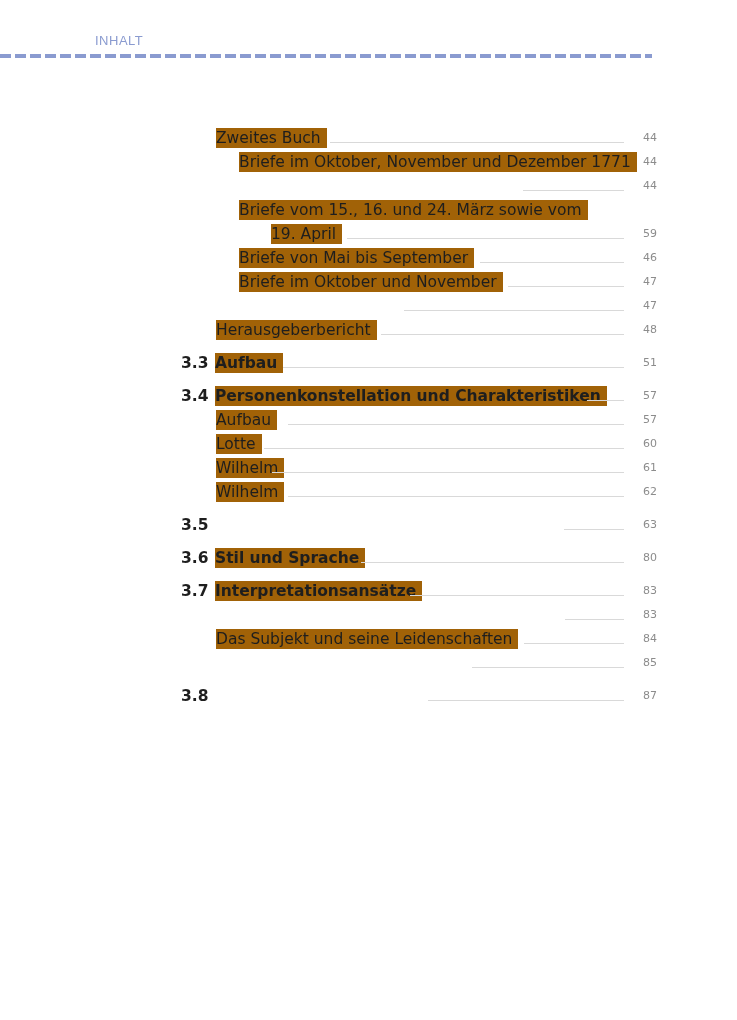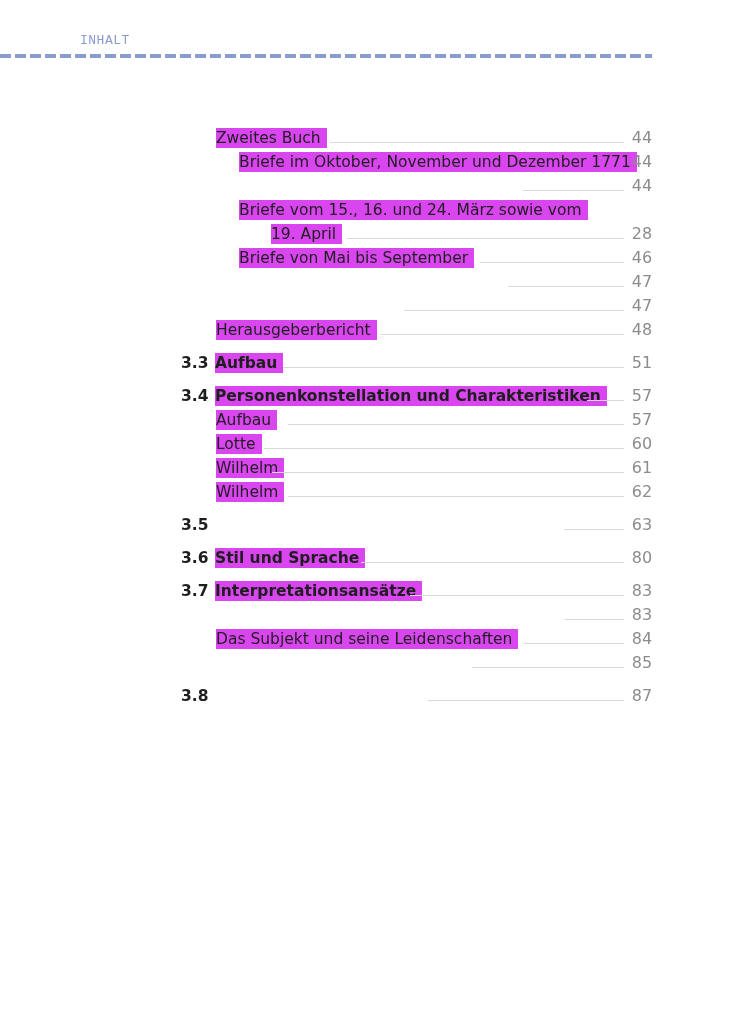--- a/index.html
+++ b/index.html
@@ -1,26 +1,26 @@
 <!DOCTYPE html>
 <html><head>
   <meta charset="utf-8">
   <style>
     html, body { margin: 0; padding: 0; background: #ffffff; }
     body { width: 737px; height: 1020px; position: relative; overflow: hidden;
            font-family: "DejaVu Sans", "Liberation Sans", sans-serif; color: #1e1e1e; }
-    .header-label { position: absolute; left: 80px; top: 33px; font-size: 13px; letter-spacing: 0.5px;
-                    color: #8a9bd0; font-family: Liberation Mono, monospace; }
+    .header-label { position: absolute; left: 95px; top: 33px; font-size: 13px; letter-spacing: 0.5px;
+                    color: #8a9bd0; font-family: Liberation Sans, sans-serif; }
     .header-rule { position: absolute; left: 0; top: 54px; width: 652px; height: 4px;
                    background-image: repeating-linear-gradient(to right, #8a9bd0 0px, #8a9bd0 11px, transparent 11px, transparent 15px); }
     .toc { position: absolute; left: 0; top: 0; width: 737px; }
     .row { position: absolute; left: 0; width: 737px; height: 24px; display: block; }
-    .row .text { position: absolute; white-space: nowrap; font-size: 15.5px; line-height: 20px; background: #d946ef; padding-right: 6px; }
+    .row .text { position: absolute; white-space: nowrap; font-size: 15.5px; line-height: 20px; background: #a16207; padding-right: 6px; }
     .row .leader { position: absolute; right: 113px; height: 1px; background: #d9d9d9; }
-    .row .num { position: absolute; right: 80px; width: 30px; text-align: center; font-size: 16px; color: #8c8c8c; line-height: 20px; }
+    .row .num { position: absolute; right: 80px; width: 30px; text-align: right; font-size: 11px; color: #8c8c8c; line-height: 20px; }
     .row.major .text { font-weight: bold; font-size: 15.5px; }
     .row.major .secno { position: absolute; left: 181px; font-weight: bold; font-size: 15.5px; line-height: 20px; }
   </style>
 </head>
 <body>
 
 <div class="header-label">INHALT</div>
 <div class="header-rule"></div>
 
 <div class="toc">
@@ -37,28 +37,29 @@
   <div class="row" style="top:176px">
     <span class="leader" style="left:523px; top:14px"></span>
     <span class="num">44</span>
   </div>
   <div class="row" style="top:200px">
     <span class="text" style="left:239px">Briefe vom 15., 16. und 24. März sowie vom</span>
   </div>
   <div class="row" style="top:224px">
     <span class="text" style="left:271px">19. April</span>
     <span class="leader" style="left:347px; top:14px"></span>
-    <span class="num">28</span>
+    <span class="num">59</span>
   </div>
   <div class="row" style="top:248px">
     <span class="text" style="left:239px">Briefe von Mai bis September</span>
     <span class="leader" style="left:480px; top:14px"></span>
     <span class="num">46</span>
   </div>
   <div class="row" style="top:272px">
+    <span class="text" style="left:239px">Briefe im Oktober und November</span>
     <span class="leader" style="left:508px; top:14px"></span>
     <span class="num">47</span>
   </div>
   <div class="row" style="top:296px">
     <span class="leader" style="left:404px; top:14px"></span>
     <span class="num">47</span>
   </div>
   <div class="row" style="top:320px">
     <span class="text" style="left:216px">Herausgeberbericht</span>
     <span class="leader" style="left:381px; top:14px"></span>

